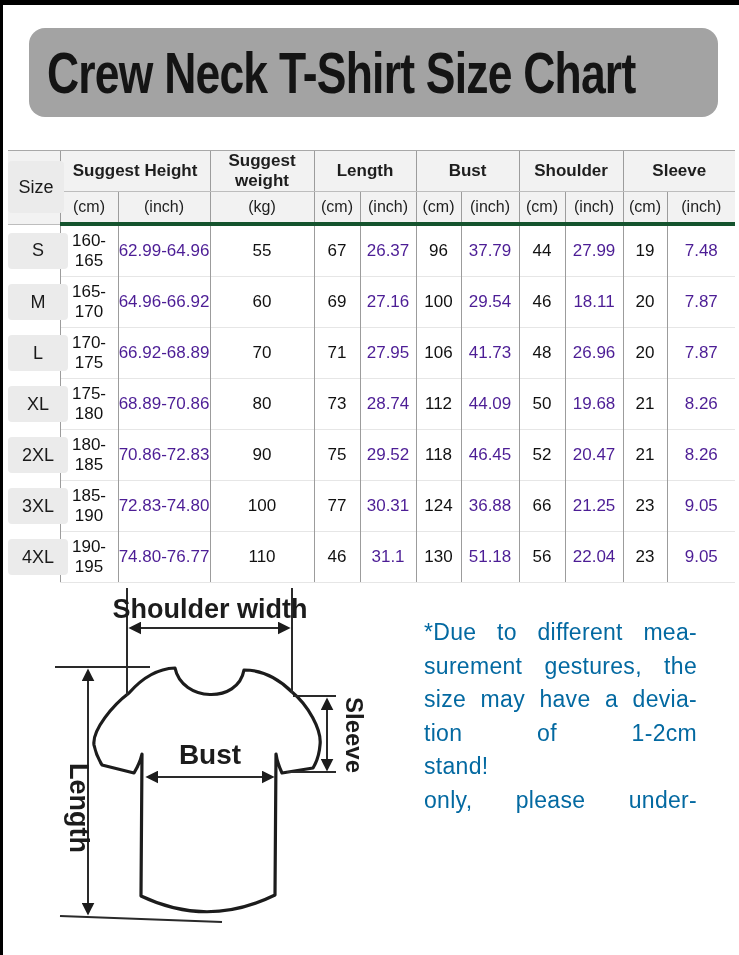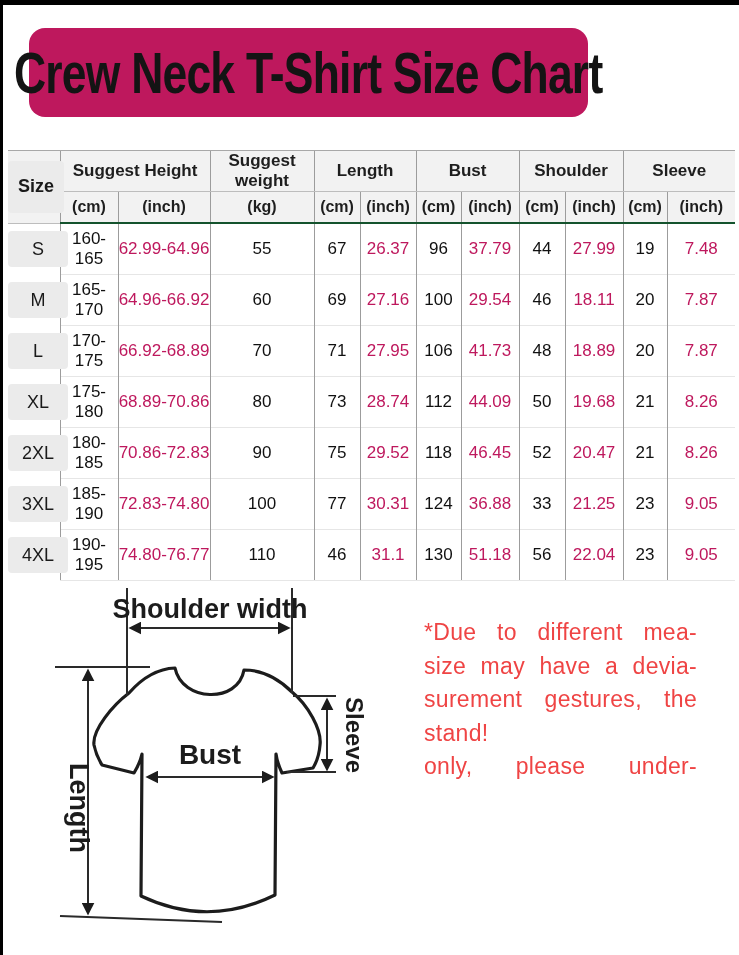--- a/index.html
+++ b/index.html
@@ -5,23 +5,23 @@
   html,body { margin:0; padding:0; }
   body {
     width:739px; height:955px; background:#ffffff; position:relative;
     overflow:hidden; font-family:"Liberation Sans", sans-serif;
   }
   .edge-top  { position:absolute; left:0; top:0; width:739px; height:5px; background:#000; }
   .edge-left { position:absolute; left:0; top:0; width:3px; height:955px; background:#000; }
 
   
   .title-bar {
-    position:absolute; left:29px; top:28px; width:559px; height:89px;
-    background:#be185d; border-radius:16px;
-    display:flex; align-items:center; justify-content:center;
+    position:absolute; left:29px; top:28px; width:689px; height:89px;
+    background:#a3a3a3; border-radius:16px;
+    display:flex; align-items:center; justify-content:flex-end;
   }
   .title-bar .title-text {
     display:inline-block; font-size:57px; font-weight:700; color:#141414;
     letter-spacing:-1px; white-space:nowrap; transform:scaleX(0.78);
   }
 
   
   table.size-chart {
     position:absolute; left:8px; top:150px; width:727px;
     border-collapse:collapse; table-layout:fixed;
@@ -30,51 +30,51 @@
     text-align:center; vertical-align:middle; padding:0;
   }
   table.size-chart th:not(.c-size), table.size-chart td:not(.c-size) {
     border-left:1px solid #9c9c9c;
   }
   tr.grp-row th {
     height:34px; background:#f2f2f2; font-size:17px; font-weight:700;
     color:#1e1e1e; border-top:1px solid #a8a8a8; border-bottom:1px solid #bdbdbd;
   }
   tr.units-row th {
-    height:30px; background:#f2f2f2; font-size:16px; font-weight:700;
-    color:#1e1e1e; border-bottom:2px solid #14532d;
+    height:30px; background:#f2f2f2; font-size:16px; font-weight:400;
+    color:#1e1e1e; border-bottom:4px solid #14532d;
   }
   th.c-size {
     background:#ffffff; border-top:none; border-bottom:1px solid #cfcfcf;
   }
   tbody td {
     height:50px; background:#ffffff; font-size:17px; color:#111;
     border-top:1px solid #e6e6e6;
   }
   tbody td.c-size { border:none; background:#ffffff; }
   tbody tr:last-child td:not(.c-size) { border-bottom:1px solid #e6e6e6; }
   th.red  { color:#e16a6a; }
-  td.red  { color:#be185d; }
+  td.red  { color:#4c1d95; }
   .badge {
     display:inline-flex; align-items:center; justify-content:center;
     background:#ebebeb; border-radius:4px; min-width:50px; height:36px;
     font-size:18px; font-weight:500; color:#1a1a1a; padding:0 5px;
   }
-  .badge-h { height:52px; min-width:46px; font-weight:700; }
+  .badge-h { height:52px; min-width:46px; font-weight:400; }
 
   
   .diagram { position:absolute; left:30px; top:580px; width:400px; height:375px; }
   .diagram text { font-family:"Liberation Sans", sans-serif; fill:#1c1c1c; }
   .meas { stroke:#2a2a2a; stroke-width:2; fill:none; }
   .shirt { stroke:#1c1c1c; stroke-width:3.2; fill:#ffffff; stroke-linejoin:round; }
 
   
   .note {
     position:absolute; left:424px; top:616px; width:273px;
-    font-size:23px; line-height:33.5px; color:#ef4444; letter-spacing:0.3px;
+    font-size:23px; line-height:33.5px; color:#0369a1; letter-spacing:0.3px;
   }
   .note .line { text-align:justify; text-align-last:justify; }
   .note .line.last { text-align-last:left; }
 </style>
 </head>
 <body>
 
 <div class="edge-top"></div>
 <div class="edge-left"></div>
 
@@ -153,21 +153,21 @@
     <tr>
       <td class="c-size"><span class="badge">L</span></td>
       <td>170-175</td>
       <td class="red">66.92-68.89</td>
       <td>70</td>
       <td>71</td>
       <td class="red">27.95</td>
       <td>106</td>
       <td class="red">41.73</td>
       <td>48</td>
-      <td class="red">18.89</td>
+      <td class="red">26.96</td>
       <td>20</td>
       <td class="red">7.87</td>
     </tr>
     <tr>
       <td class="c-size"><span class="badge">XL</span></td>
       <td>175-180</td>
       <td class="red">68.89-70.86</td>
       <td>80</td>
       <td>73</td>
       <td class="red">28.74</td>
@@ -194,21 +194,21 @@
     </tr>
     <tr>
       <td class="c-size"><span class="badge">3XL</span></td>
       <td>185-190</td>
       <td class="red">72.83-74.80</td>
       <td>100</td>
       <td>77</td>
       <td class="red">30.31</td>
       <td>124</td>
       <td class="red">36.88</td>
-      <td>33</td>
+      <td>66</td>
       <td class="red">21.25</td>
       <td>23</td>
       <td class="red">9.05</td>
     </tr>
     <tr>
       <td class="c-size"><span class="badge">4XL</span></td>
       <td>190-195</td>
       <td class="red">74.80-76.77</td>
       <td>110</td>
       <td>46</td>
@@ -260,17 +260,18 @@
   <text x="180" y="184" text-anchor="middle" font-size="28" font-weight="600">Bust</text>
 
   <line class="meas" x1="263" y1="116" x2="306" y2="116"></line>
   <line class="meas" x1="257" y1="192" x2="306" y2="192"></line>
   <line class="meas" x1="297" y1="120" x2="297" y2="189" marker-start="url(#ah)" marker-end="url(#ah)"></line>
   <text x="316" y="155" text-anchor="middle" font-size="24" font-weight="600" transform="rotate(90 316 155)">Sleeve</text>
 </svg>
 
 <div class="note">
   <div class="line">*Due to different mea-</div>
+  <div class="line">surement gestures, the</div>
   <div class="line">size may have a devia-</div>
-  <div class="line">surement gestures, the</div>
+  <div class="line">tion of 1-2cm</div>
   <div class="line last">stand!</div>
   <div class="line">only, please under-</div>
 </div>
 
 </body></html>

